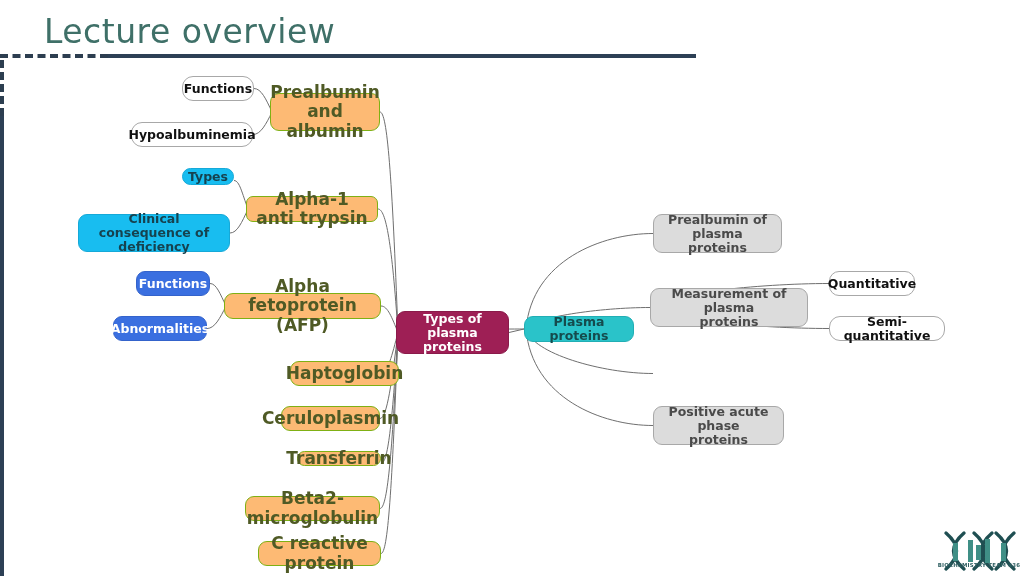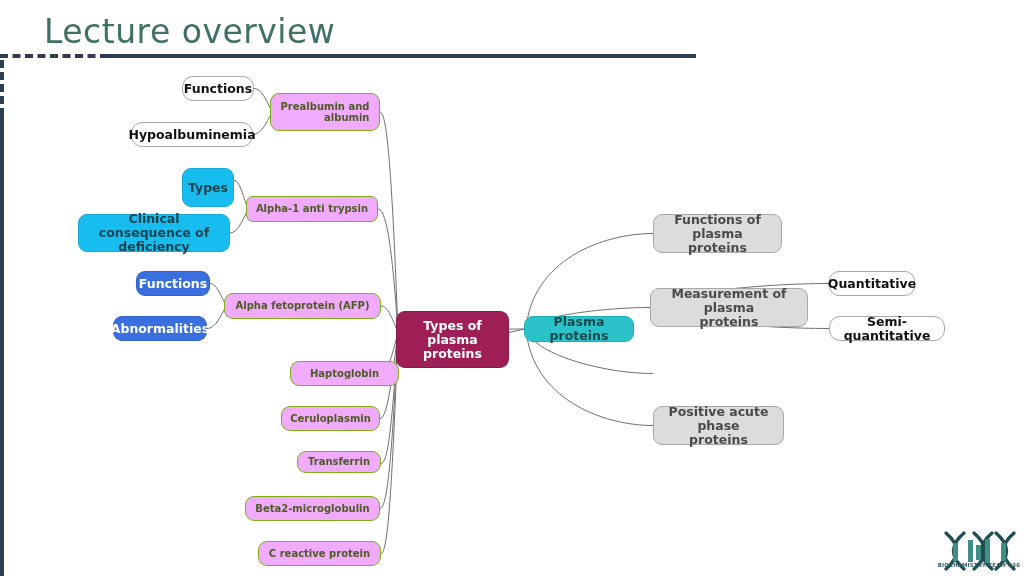--- a/index.html
+++ b/index.html
@@ -91,25 +91,24 @@
     justify-content: center;
     text-align: center;
     border-radius: 9px;
     font-family: "DejaVu Sans", sans-serif;
     font-weight: bold;
     line-height: 1.12;
     padding: 2px 7px;
     white-space: pre-line;
   }
   .node.green {
-    background: #f0abfc;
+    background: #fdba74;
     color: #4f5a25;
     border: 1px solid #7fb014;
-    font-size: 10px;
-    text-align: right;
+    font-size: 17px;
   }
   .node.cyan {
     background: #18bdf0;
     color: #16424f;
     border: 1px solid #16a9d8;
     font-size: 12.5px;
   }
   .node.blue {
     background: #3a6fe0;
     color: #ffffff;
@@ -197,36 +196,36 @@
       <path d="M 526 329 C 532 398.48, 602.2 425.5, 653 425.5" fill="none" stroke="#6f6f6f" stroke-width="1"></path>
       <path d="M 652 307.5 C 658 294.3, 758.2 283.5, 829 283.5" fill="none" stroke="#6f6f6f" stroke-width="1"></path>
       <path d="M 652 307.5 C 658 319.05, 758.2 328.5, 829 328.5" fill="none" stroke="#6f6f6f" stroke-width="1"></path>
       <path d="M 509 332.5 L 524 329" fill="none" stroke="#6f6f6f" stroke-width="1"></path>
     </svg>
   <div id="nodes">
       <div class="node white" style="left: 182px; top: 76px; width: 72px; height: 25px;">Functions</div>
       <div class="node green" style="left: 270px; top: 93px; width: 110px; height: 38px;">Prealbumin and
 albumin</div>
       <div class="node white" style="left: 131px; top: 122px; width: 122px; height: 25px;">Hypoalbuminemia</div>
-      <div class="node cyan" style="left: 182px; top: 168px; width: 52px; height: 39px;">Types</div>
+      <div class="node cyan" style="left: 182px; top: 168px; width: 52px; height: 17px;">Types</div>
       <div class="node green" style="left: 246px; top: 196px; width: 132px; height: 26px; border-radius: 7px;">Alpha-1 anti trypsin</div>
       <div class="node cyan" style="left: 78px; top: 214px; width: 152px; height: 38px;">Clinical consequence of
 deficiency</div>
       <div class="node blue" style="left: 136px; top: 271px; width: 74px; height: 25px;">Functions</div>
       <div class="node green" style="left: 224px; top: 293px; width: 157px; height: 26px;">Alpha fetoprotein (AFP)</div>
       <div class="node blue" style="left: 113px; top: 316px; width: 94px; height: 25px;">Abnormalities</div>
       <div class="node green" style="left: 290px; top: 361px; width: 109px; height: 25px;">Haptoglobin</div>
       <div class="node green" style="left: 281px; top: 406px; width: 99px; height: 25px;">Ceruloplasmin</div>
-      <div class="node green" style="left: 297px; top: 451px; width: 84px; height: 22px;">Transferrin</div>
+      <div class="node green" style="left: 297px; top: 451px; width: 84px; height: 15px;">Transferrin</div>
       <div class="node green" style="left: 245px; top: 496px; width: 135px; height: 25px;">Beta2-microglobulin</div>
       <div class="node green" style="left: 258px; top: 541px; width: 123px; height: 25px;">C reactive protein</div>
-      <div class="node magenta" style="left: 396px; top: 311px; width: 113px; height: 57px;">Types of plasma
+      <div class="node magenta" style="left: 396px; top: 311px; width: 113px; height: 43px;">Types of plasma
 proteins</div>
       <div class="node teal" style="left: 524px; top: 316px; width: 110px; height: 26px;">Plasma proteins</div>
-      <div class="node grey" style="left: 653px; top: 214px; width: 129px; height: 39px;">Functions of plasma
+      <div class="node grey" style="left: 653px; top: 214px; width: 129px; height: 39px;">Prealbumin of plasma
 proteins</div>
       <div class="node grey" style="left: 650px; top: 288px; width: 158px; height: 39px;">Measurement of plasma
 proteins</div>
       <div class="node white" style="left: 829px; top: 271px; width: 86px; height: 25px; border-radius: 10px;">Quantitative</div>
       <div class="node white" style="left: 829px; top: 316px; width: 116px; height: 25px;">Semi-quantitative</div>
       <div class="node grey" style="left: 653px; top: 406px; width: 131px; height: 39px;">Positive acute phase
 proteins</div>
     </div>
 </div>
 

